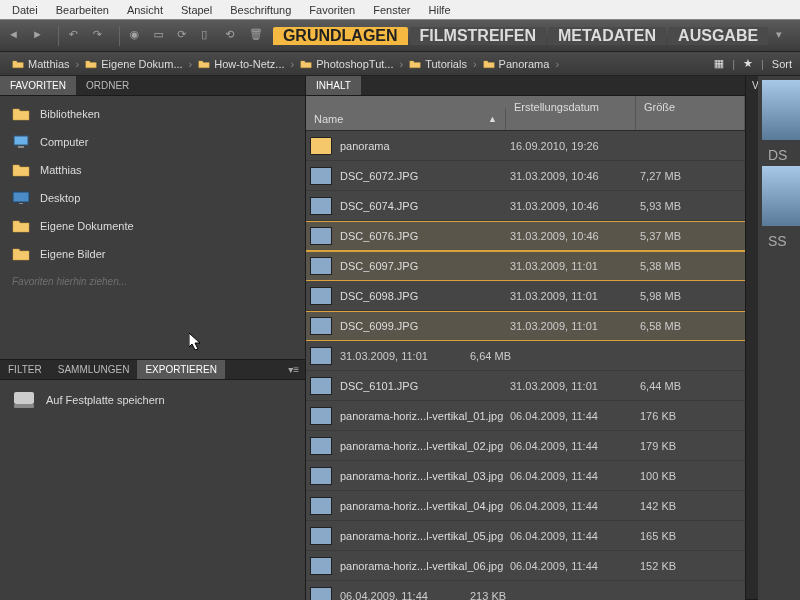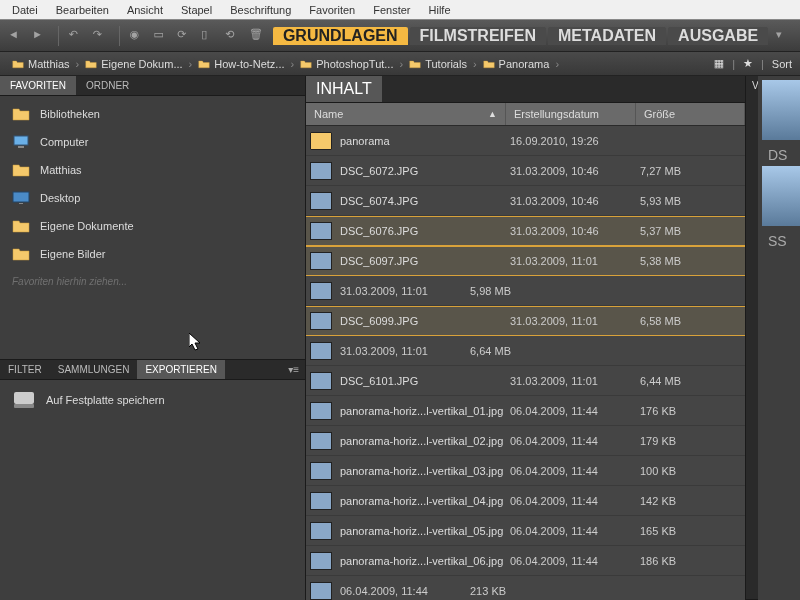--- a/index.html
+++ b/index.html
@@ -26,24 +26,24 @@
 .fav-item .fi { width: 18px; height: 16px; }
 .fav-hint { color: #707070; font-style: italic; padding: 4px 12px; font-size: 10px; }
 .lower-tabs { display: flex; background: #2a2a2a; border-top: 1px solid #1a1a1a; border-bottom: 1px solid #1a1a1a; position: relative; }
 .lower-tab { padding: 4px 8px; font-size: 10px; color: #bbb; }
 .lower-tab.sel { background: #575757; color: #fff; }
 .menu-caret { position: absolute; right: 6px; top: 4px; color: #aaa; font-size: 10px; }
 .export-item { display: flex; align-items: center; gap: 10px; padding: 10px 12px; }
 .disk-icon { width: 24px; height: 20px; }
 .center { flex: 1; background: #454545; display: flex; flex-direction: column; border-right: 1px solid #1a1a1a; }
 .inhalt-header { display: flex; background: #2a2a2a; border-bottom: 1px solid #1a1a1a; }
-.inhalt-header .ptab { padding: 4px 10px; font-size: 16px; background: #575757; color: #fff; }
+.inhalt-header .ptab { padding: 4px 10px; font-size: 10px; background: #575757; color: #fff; }
 .cols { display: flex; background: #6a6a6a; border-bottom: 1px solid #2a2a2a; font-size: 11px; }
 .col { padding: 5px 8px; border-right: 1px solid #555; }
-.col-name { width: 200px; display: flex; align-items: center; justify-content: space-between; }
+.col-name { width: 200px; display: flex; align-items: center; justify-content: space-between; margin-top: 12px; }
 .col-date { width: 130px; }
 .col-size { flex: 1; }
 .sort-arrow { font-size: 9px; }
 .file-list { flex: 1; overflow: hidden; }
 .row { display: flex; align-items: center; height: 30px; border-bottom: 1px solid #3a3a3a; padding: 0 4px; }
 .row.sel { background: #59554a; border-top: 1px solid #d9a23a; border-bottom: 1px solid #d9a23a; }
 .thumb { width: 22px; height: 18px; background: #8aa8c8; margin-right: 8px; border: 1px solid #222; flex-shrink: 0; }
 .thumb.folder { background: #f5c96b; border-radius: 1px; }
 .fname { width: 170px; overflow: hidden; text-overflow: ellipsis; white-space: nowrap; }
 .fdate { width: 130px; color: #ccc; }
@@ -247,20 +247,21 @@
           <div class="fsize">5,37 MB</div>
         </div>
         <div class="row sel">
           <div class="thumb"></div>
           <div class="fname">DSC_6097.JPG</div>
           <div class="fdate">31.03.2009, 11:01</div>
           <div class="fsize">5,38 MB</div>
         </div>
         <div class="row">
           <div class="thumb"></div>
+          <div class="fname">DSC_6098.JPG</div>
           <div class="fdate">31.03.2009, 11:01</div>
           <div class="fsize">5,98 MB</div>
         </div>
         <div class="row sel">
           <div class="thumb"></div>
           <div class="fname">DSC_6099.JPG</div>
           <div class="fdate">31.03.2009, 11:01</div>
           <div class="fsize">6,58 MB</div>
         </div>
         <div class="row">
@@ -301,21 +302,21 @@
         <div class="row">
           <div class="thumb"></div>
           <div class="fname">panorama-horiz...l-vertikal_05.jpg</div>
           <div class="fdate">06.04.2009, 11:44</div>
           <div class="fsize">165 KB</div>
         </div>
         <div class="row">
           <div class="thumb"></div>
           <div class="fname">panorama-horiz...l-vertikal_06.jpg</div>
           <div class="fdate">06.04.2009, 11:44</div>
-          <div class="fsize">186 KB</div>
+          <div class="fsize">152 KB</div>
         </div>
         <div class="row">
           <div class="thumb"></div>
           <div class="fdate">06.04.2009, 11:44</div>
           <div class="fsize">213 KB</div>
         </div>
       </div>
   </div>
 
   <div class="right">

